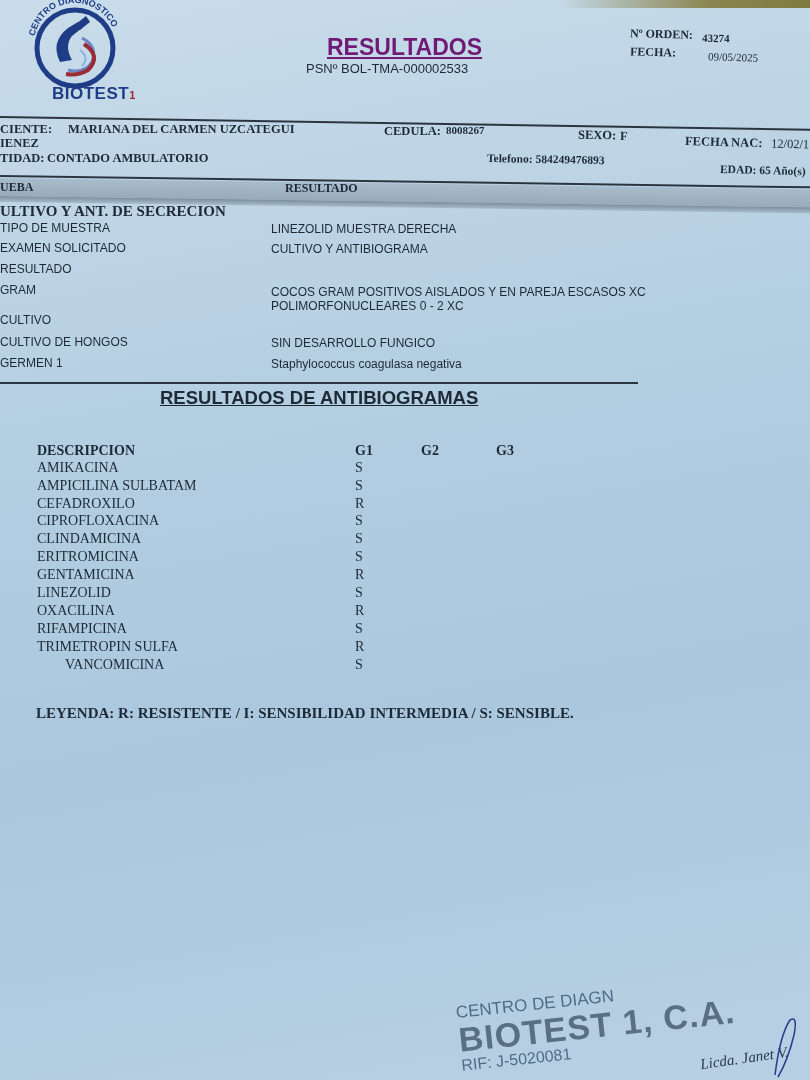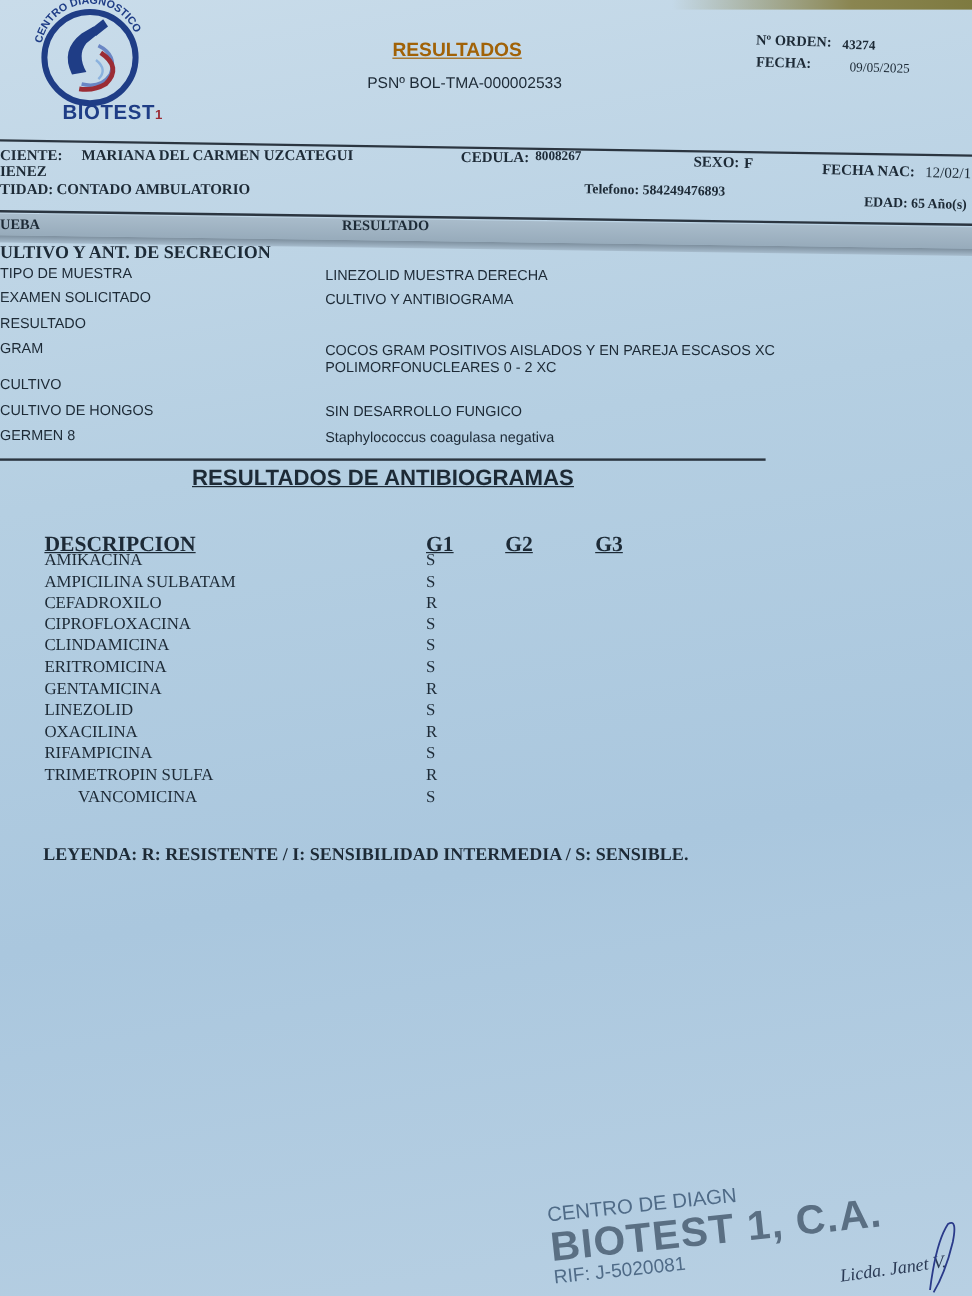--- a/index.html
+++ b/index.html
@@ -17,22 +17,22 @@
   .logo { position: absolute; left: 20px; top: 0; width: 110px; height: 108px; }
   .logo-brand {
     position: absolute; left: 32px; top: 84px;
     font-family: "Liberation Sans", sans-serif; font-weight: bold; font-size: 17px;
     color: #1f3d86; letter-spacing: 0.5px;
   }
   .logo-brand .red { color: #9b2c35; font-size: 11px; }
   
   .title {
     position: absolute; left: 327px; top: 34px;
-    font-family: "Liberation Sans", sans-serif; font-weight: bold; font-size: 16px;
-    text-decoration: underline; color: #a16207;
+    font-family: "Liberation Sans", sans-serif; font-weight: bold; font-size: 23px;
+    text-decoration: underline; color: #701a75;
   }
   .psn {
     position: absolute; left: 306px; top: 61px;
     font-family: "Liberation Sans", sans-serif; font-size: 13px; color: #1d2a36;
   }
   .orden-lbl, .fecha-lbl { position: absolute; font-weight: bold; font-size: 12px; }
   .orden-lbl { left: 630px; top: 27px; transform: rotate(1.5deg); }
   .orden-val { position: absolute; left: 702px; top: 32px; font-weight: bold; font-size: 11px; transform: rotate(1.5deg); }
   .fecha-lbl { left: 630px; top: 45px; transform: rotate(1.5deg); }
   .fecha-val { position: absolute; left: 708px; top: 51px; font-size: 11px; transform: rotate(1.5deg); }
@@ -61,21 +61,21 @@
   .row-lbl { left: 0; }
   .row-val { left: 271px; }
 
   .hr2 { position: absolute; left: 0; top: 382px; width: 638px; height: 2px; background: #2b3540; }
 
   .anti-title {
     position: absolute; left: 160px; top: 387px;
     font-family: "Liberation Sans", sans-serif; font-weight: bold; font-size: 18.5px;
     text-decoration: underline;
   }
-  .th { position: absolute; top: 443px; font-weight: bold; font-size: 18px; text-decoration: underline; }
+  .th { position: absolute; top: 443px; font-weight: bold; font-size: 14px; }
   .drug { position: absolute; left: 37px; font-size: 14px; }
   .res { position: absolute; left: 355px; font-size: 14px; }
 
   .legend { position: absolute; left: 36px; top: 705px; font-weight: bold; font-size: 15px; }
 
   
   .stamp { position: absolute; left: 455px; top: 1003px; color: #3e5a78; opacity: 0.85; transform: rotate(-6deg); transform-origin: left top; }
   .stamp-l1 { font-family: "Liberation Sans", sans-serif; font-size: 17px; }
   .stamp-l2 { font-family: "Liberation Sans", sans-serif; font-weight: bold; font-size: 34px; letter-spacing: 1px; line-height: 34px; color: #4b5f73; }
   .stamp-l3 { font-family: "Liberation Sans", sans-serif; font-size: 16px; }
@@ -146,21 +146,21 @@
 <div class="row-val" style="top:222px;">LINEZOLID MUESTRA DERECHA</div>
 <div class="row-lbl" style="top:241px;">EXAMEN SOLICITADO</div>
 <div class="row-val" style="top:242px;text-align:right;">CULTIVO Y ANTIBIOGRAMA</div>
 <div class="row-lbl" style="top:262px;">RESULTADO</div>
 <div class="row-lbl" style="top:283px;">GRAM</div>
 <div class="row-val" style="top:285px;">COCOS GRAM POSITIVOS AISLADOS Y EN PAREJA ESCASOS XC</div>
 <div class="row-val" style="top:299px;">POLIMORFONUCLEARES 0 - 2 XC</div>
 <div class="row-lbl" style="top:313px;">CULTIVO</div>
 <div class="row-lbl" style="top:335px;">CULTIVO DE HONGOS</div>
 <div class="row-val" style="top:336px;">SIN DESARROLLO FUNGICO</div>
-<div class="row-lbl" style="top:356px;">GERMEN 8</div>
+<div class="row-lbl" style="top:356px;">GERMEN 1</div>
 <div class="row-val" style="top:357px;">Staphylococcus coagulasa negativa</div>
 
 <div class="hr2"></div>
 
 <div class="anti-title">RESULTADOS DE ANTIBIOGRAMAS</div>
 
 <div class="th" style="left:37px;">DESCRIPCION</div>
 <div class="th" style="left:355px;">G1</div>
 <div class="th" style="left:421px;">G2</div>
 <div class="th" style="left:496px;">G3</div>

